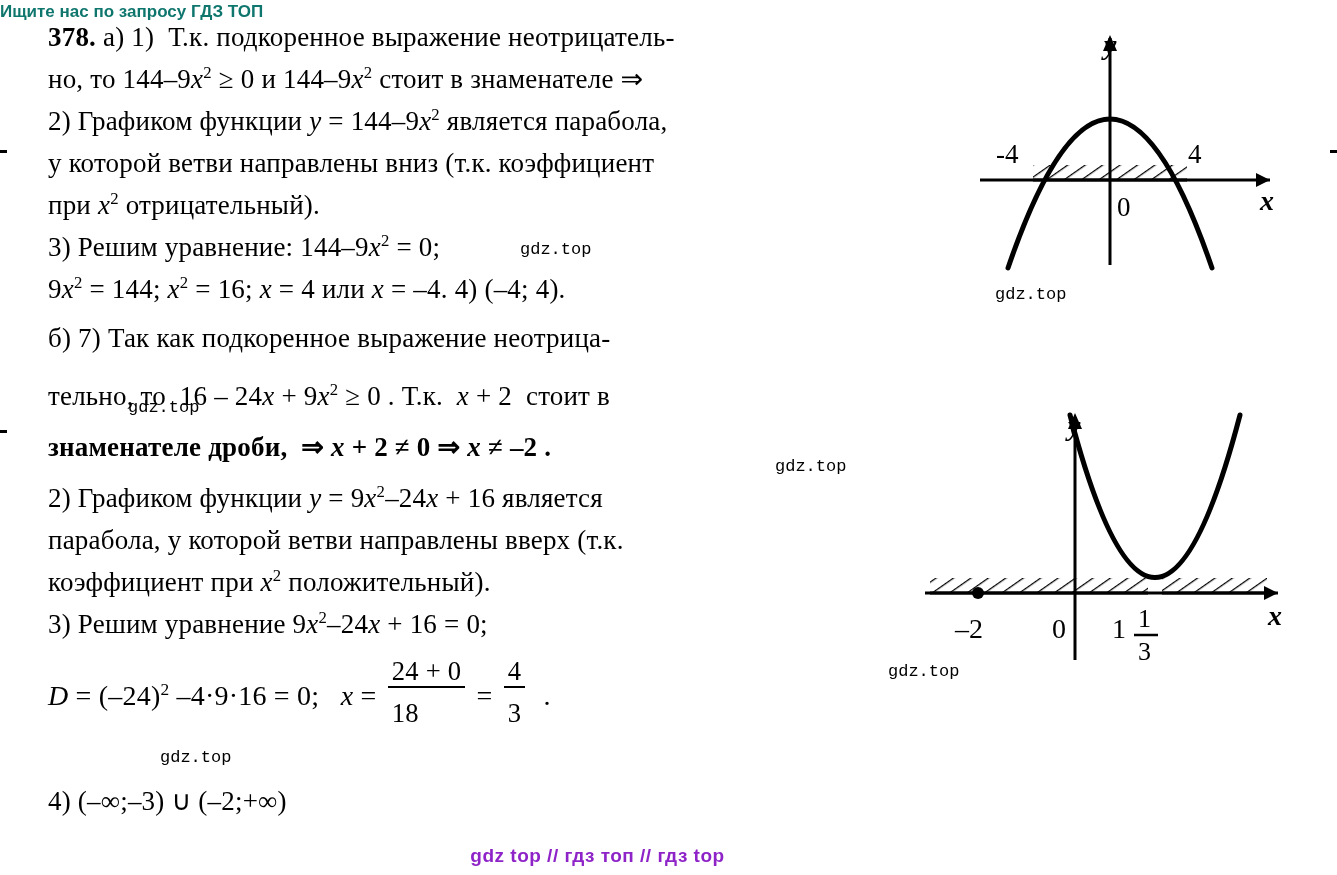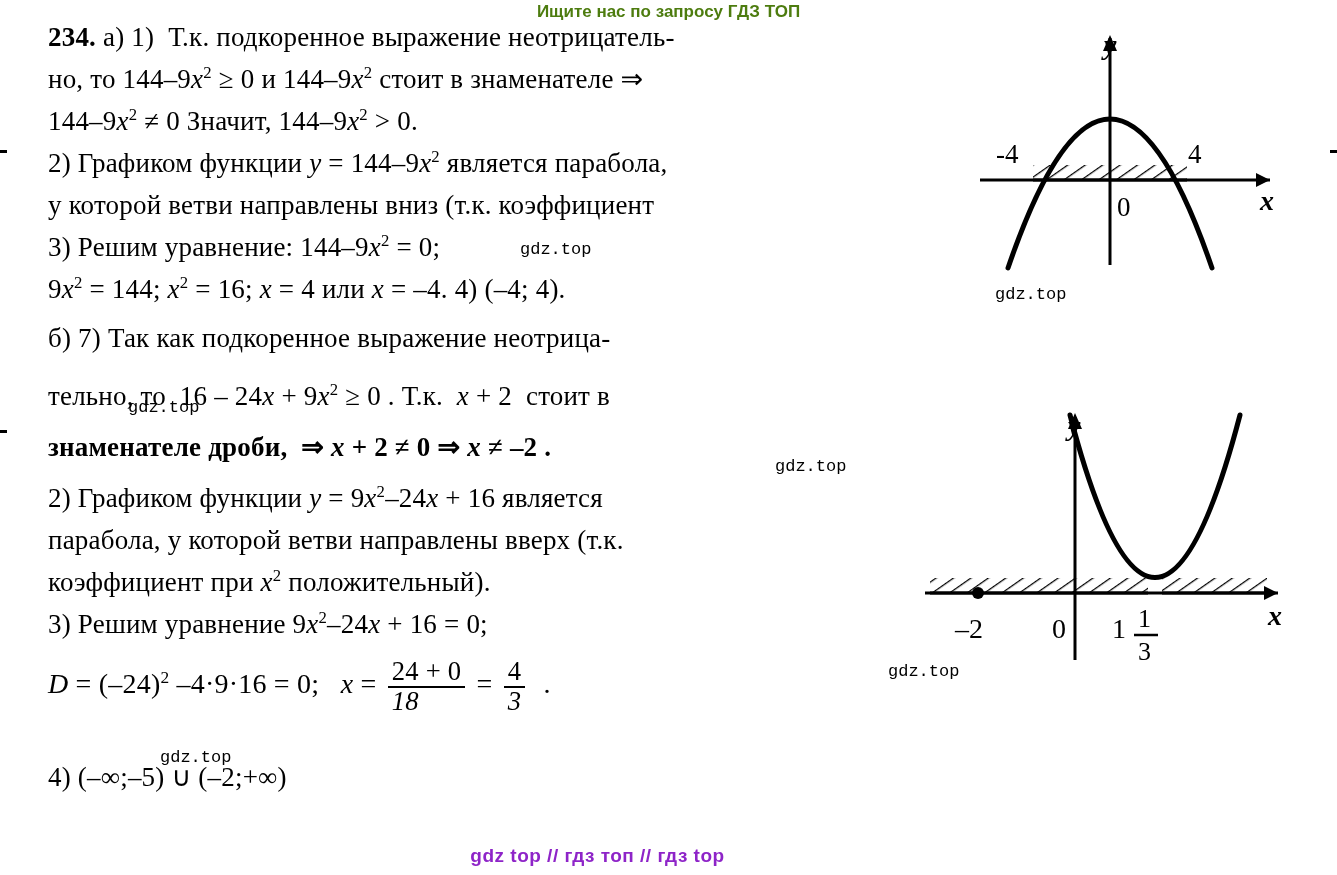--- a/index.html
+++ b/index.html
@@ -18,25 +18,25 @@
   .page {
     position: relative;
     width: 1337px;
     height: 875px;
   }
   .top-banner {
     position: absolute;
     top: 2px;
     left: 0;
     width: 1337px;
-    text-align: center;
+    text-align: left;
     font-family: "Liberation Sans", sans-serif;
     font-size: 17px;
     font-weight: bold;
-    color: #4d7c0f;
+    color: #0f766e;
   }
   .bottom-banner {
     position: absolute;
     bottom: 8px;
     left: 0;
     width: 1195px;
     text-align: center;
     font-family: "Liberation Sans", sans-serif;
     font-size: 19px;
     font-weight: bold;
@@ -70,21 +70,21 @@
   .bold-num { font-weight: bold; }
   .frac {
     display: inline-block;
     vertical-align: middle;
     text-align: left;
     font-size: 0.95em;
     line-height: 1.05;
     margin: 0 4px;
   }
   .frac .num { display: block; padding: 0 4px; }
-  .frac .den { display: block; border-top: 2px solid #000; padding: 0 4px; font-style: italic; }
+  .frac .den { display: block; border-top: 2px solid #000; padding: 12px 4px; }
   .graph-1 {
     position: absolute;
     left: 960px;
     top: 20px;
     width: 340px;
     height: 260px;
   }
   .graph-2 {
     position: absolute;
     left: 900px;
@@ -107,40 +107,40 @@
 
   <div class="top-banner">Ищите нас по запросу ГДЗ ТОП</div>
 
   <div class="edge-mark" style="left:0;top:150px;width:7px;height:3px;"></div>
   <div class="edge-mark" style="left:0;top:430px;width:7px;height:3px;"></div>
   <div class="edge-mark" style="left:1330px;top:150px;width:7px;height:3px;"></div>
 
   <div class="text-col">
 
     <div class="line">
-      <span class="bold-num">234.</span>
+      <span class="bold-num">378.</span>
       а)&nbsp;1)&nbsp; Т.к. подкоренное выражение неотрицатель-
     </div>
 
     <div class="line">
       но, то 144–9<i class="mv">x</i><sup>2</sup> ≥ 0 и 144–9<i class="mv">x</i><sup>2</sup> стоит в знаменателе ⇒
     </div>
 
-    <div class="line">
-      144–9<i class="mv">x</i><sup>2</sup> ≠ 0 Значит, 144–9<i class="mv">x</i><sup>2</sup> &gt; 0.
-    </div>
 
     <div class="line">
       2) Графиком функции <i class="mv">y</i> = 144–9<i class="mv">x</i><sup>2</sup> является парабола,
     </div>
 
     <div class="line">
       у которой ветви направлены вниз (т.к. коэффициент
     </div>
 
+    <div class="line">
+      при <i class="mv">x</i><sup>2</sup> отрицательный).
+    </div>
 
     <div class="line">
       3) Решим уравнение: 144–9<i class="mv">x</i><sup>2</sup> = 0;
     </div>
 
     <div class="line">
       9<i class="mv">x</i><sup>2</sup> = 144; <i class="mv">x</i><sup>2</sup> = 16; <i class="mv">x</i> = 4 или <i class="mv">x</i> = –4. 4) (–4; 4).
     </div>
 
     <div class="line" style="margin-top:22px;">
@@ -179,21 +179,21 @@
       </span>
       =
       <span class="frac">
         <span class="num">4</span>
         <span class="den">3</span>
       </span>
       &nbsp;.
     </div>
 
     <div class="line" style="margin-top:48px;">
-      4) (–∞;–5) ∪ (–2;+∞)
+      4) (–∞;–3) ∪ (–2;+∞)
     </div>
 
   </div>
 
   <div class="graph-1">
     <svg width="340" height="260" viewBox="0 0 340 260">
       <defs>
         <pattern id="hatchA" width="10" height="10" patternTransform="rotate(55)" patternUnits="userSpaceOnUse">
           <line x1="0" y1="0" x2="0" y2="10" stroke="#000" stroke-width="2.5"></line>
         </pattern>

